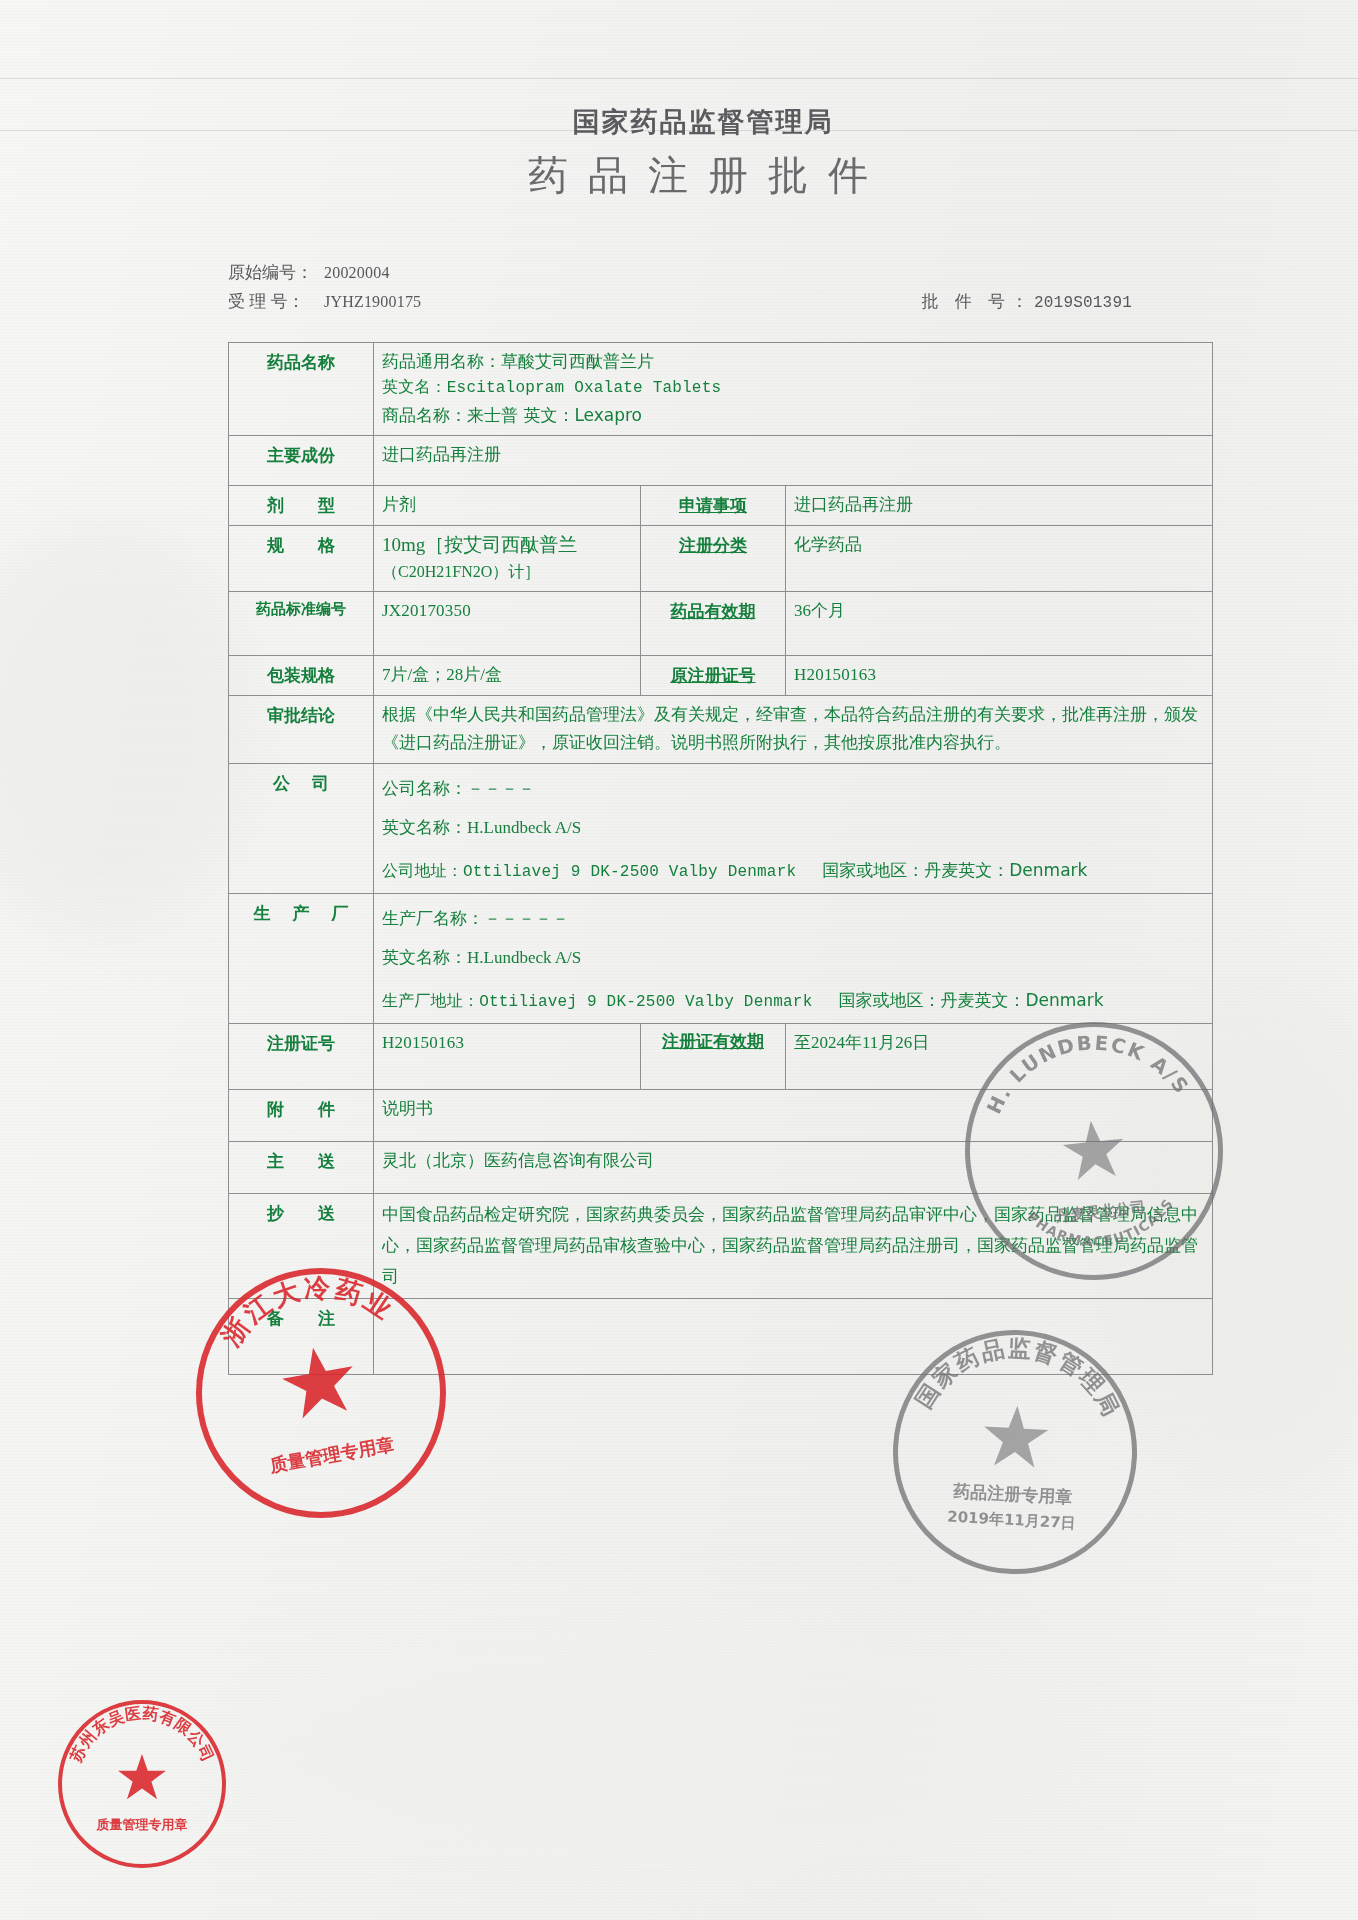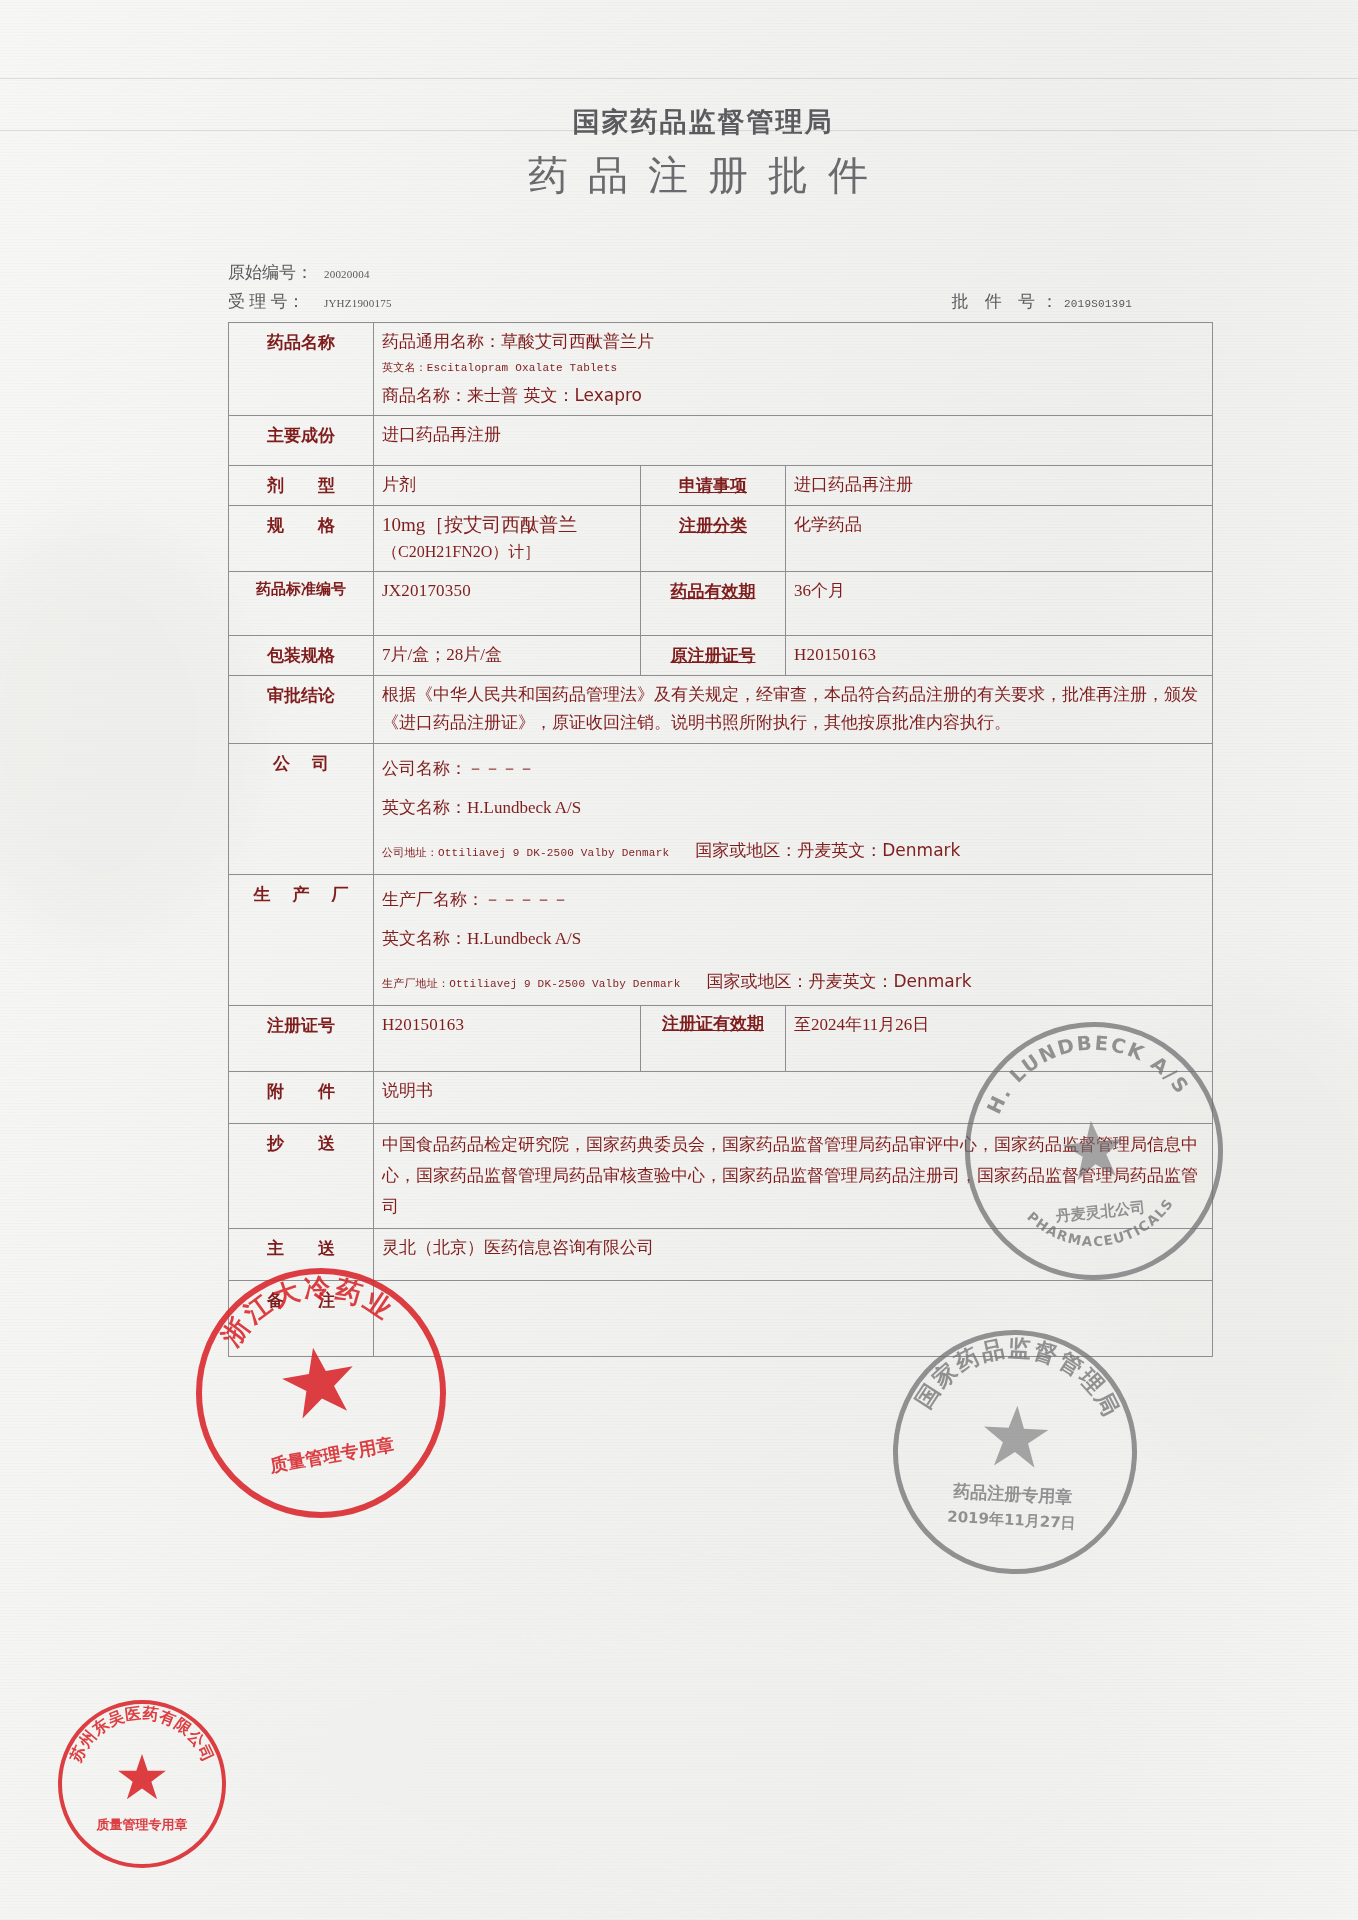--- a/index.html
+++ b/index.html
@@ -44,23 +44,23 @@
     font-family:"Liberation Serif","DejaVu Serif",serif;
   }
   .meta .row{position:relative;height:29px;white-space:nowrap;}
   .meta .lbl{display:inline-block;width:96px;}
   .meta .val{font-family:"Liberation Serif","DejaVu Serif",serif;}
   .meta .right{position:absolute;right:16px;top:0;}
   .meta .right .l{letter-spacing:6px;}
 
   
   table.cert{
-    position:absolute;left:228px;top:322px;width:985px;
+    position:absolute;left:228px;top:342px;width:985px;
     border-collapse:collapse;
-    color:#7f1d1d;
+    color:#15803d;
   }
   table.cert td{
     border:1px solid #8e8e90;
     padding:5px 8px 6px 8px;
     font-size:17px;
     line-height:28px;
     vertical-align:top;
   }
   td.k{
     width:128px;text-align:center;font-weight:700;
@@ -69,21 +69,21 @@
     padding:5px 4px;
   }
   td.k.sp2{letter-spacing:14px;text-indent:14px;margin-left:32px;}
   td.k.sp1{letter-spacing:8px;text-indent:8px;}
   td.k2{
     width:128px;text-align:center;font-weight:700;
     font-family:"DejaVu Sans","Liberation Sans",sans-serif;
     font-size:18px;vertical-align:middle;padding:5px 4px;text-decoration:underline;
   }
   td.v{font-family:"Liberation Serif","DejaVu Serif",serif;}
-  .en{font-family:"Liberation Mono","DejaVu Sans Mono",monospace;font-size:11px;letter-spacing:.2px;}
+  .en{font-family:"Liberation Mono","DejaVu Sans Mono",monospace;font-size:16px;letter-spacing:.2px;}
   .cn{font-family:"DejaVu Sans","Liberation Sans",sans-serif;font-size:17px;}
   .cnserif{font-family:"Liberation Serif","DejaVu Serif",serif;}
   .lineblk{display:block;}
   .tight{line-height:27px;}
 
   .concl{line-height:31px;font-size:17.5px;}
 
   .addr-row{display:block;line-height:27px;}
   .country{margin-left:26px;}
 
@@ -227,27 +227,27 @@
       <td class="k2" style="line-height:24px;">注册证有效期</td>
       <td class="v cn">至2024年11月26日</td>
     </tr>
 
     <tr>
       <td class="k sp2">附 件</td>
       <td class="v cn" colspan="3" style="height:40px;">说明书</td>
     </tr>
 
     <tr>
+      <td class="k sp2">主 送</td>
+      <td class="v cn" colspan="3" style="height:40px;">灵北（北京）医药信息咨询有限公司</td>
+    </tr>
+
+    <tr>
       <td class="k sp2">抄 送</td>
       <td class="v cn" colspan="3" style="line-height:31px;">中国食品药品检定研究院，国家药典委员会，国家药品监督管理局药品审评中心，国家药品监督管理局信息中心，国家药品监督管理局药品审核查验中心，国家药品监督管理局药品注册司，国家药品监督管理局药品监管司</td>
-    </tr>
-
-    <tr>
-      <td class="k sp2">主 送</td>
-      <td class="v cn" colspan="3" style="height:40px;">灵北（北京）医药信息咨询有限公司</td>
     </tr>
 
     <tr>
       <td class="k sp2">备 注</td>
       <td class="v cn" colspan="3" style="height:64px;"></td>
     </tr>
   </tbody>
     </table>
 
   <div class="stamp stamp-gray" style="left:965px;top:1022px;width:248px;height:248px;transform:rotate(-6deg);">

